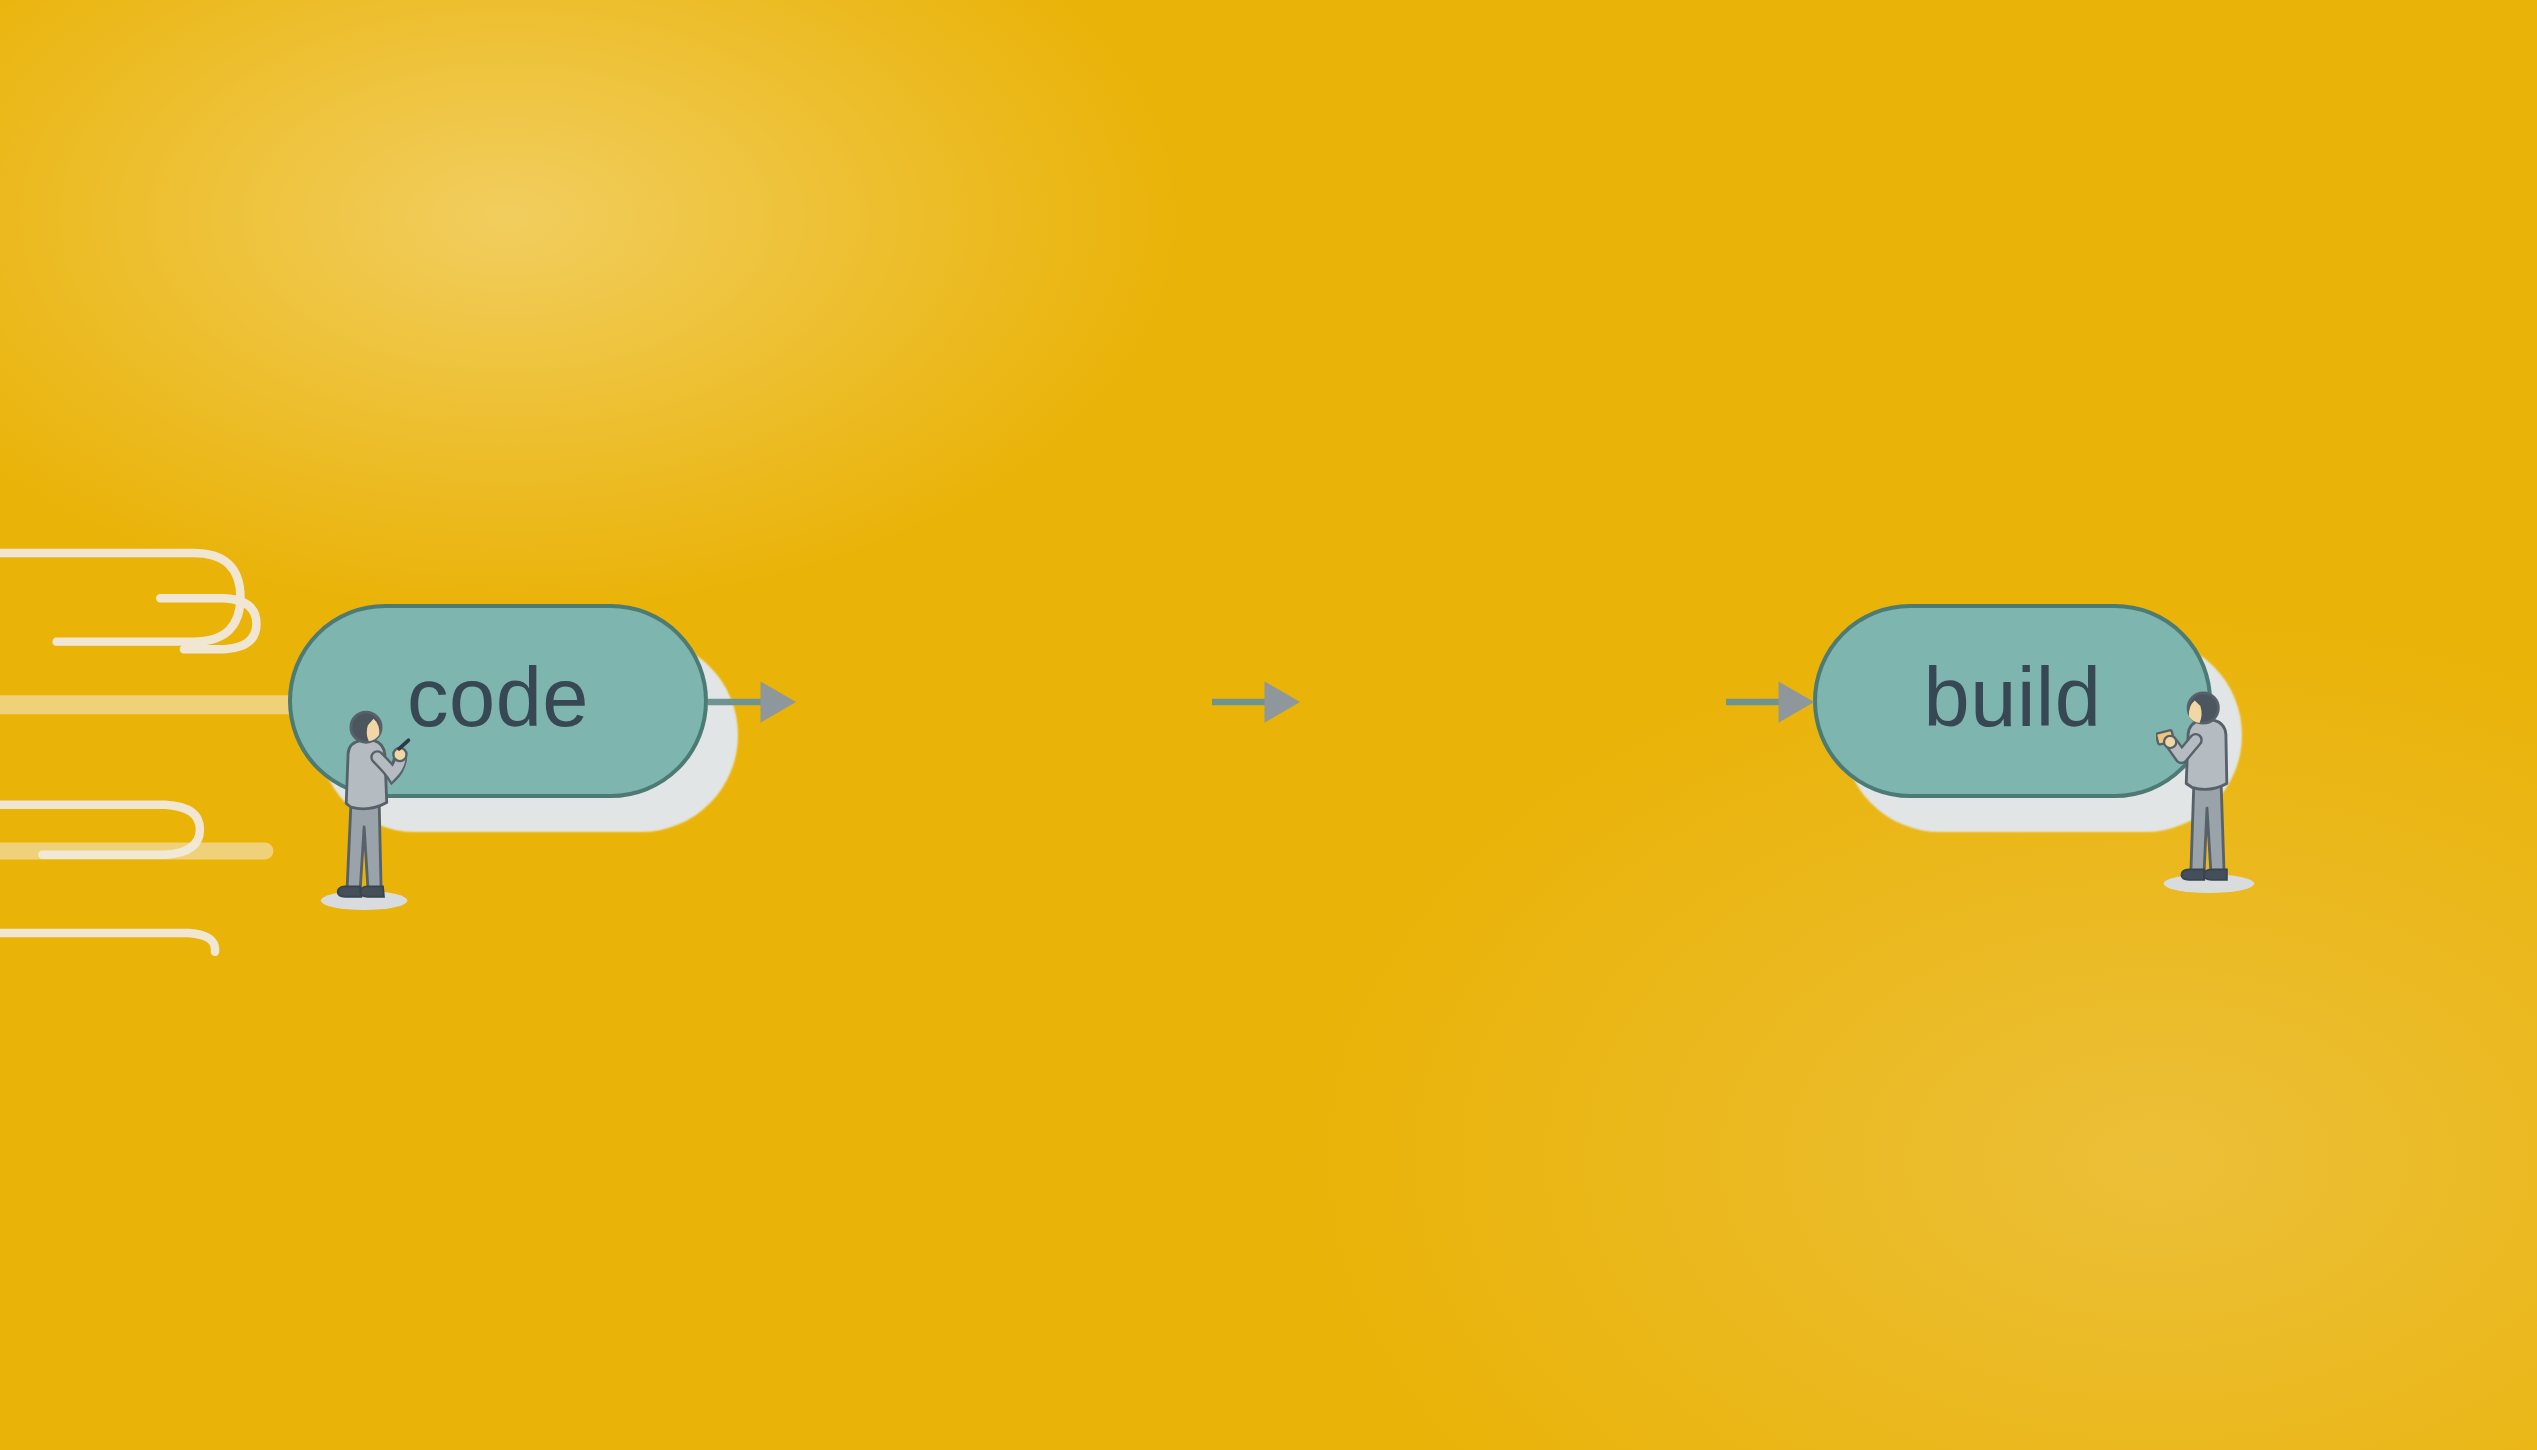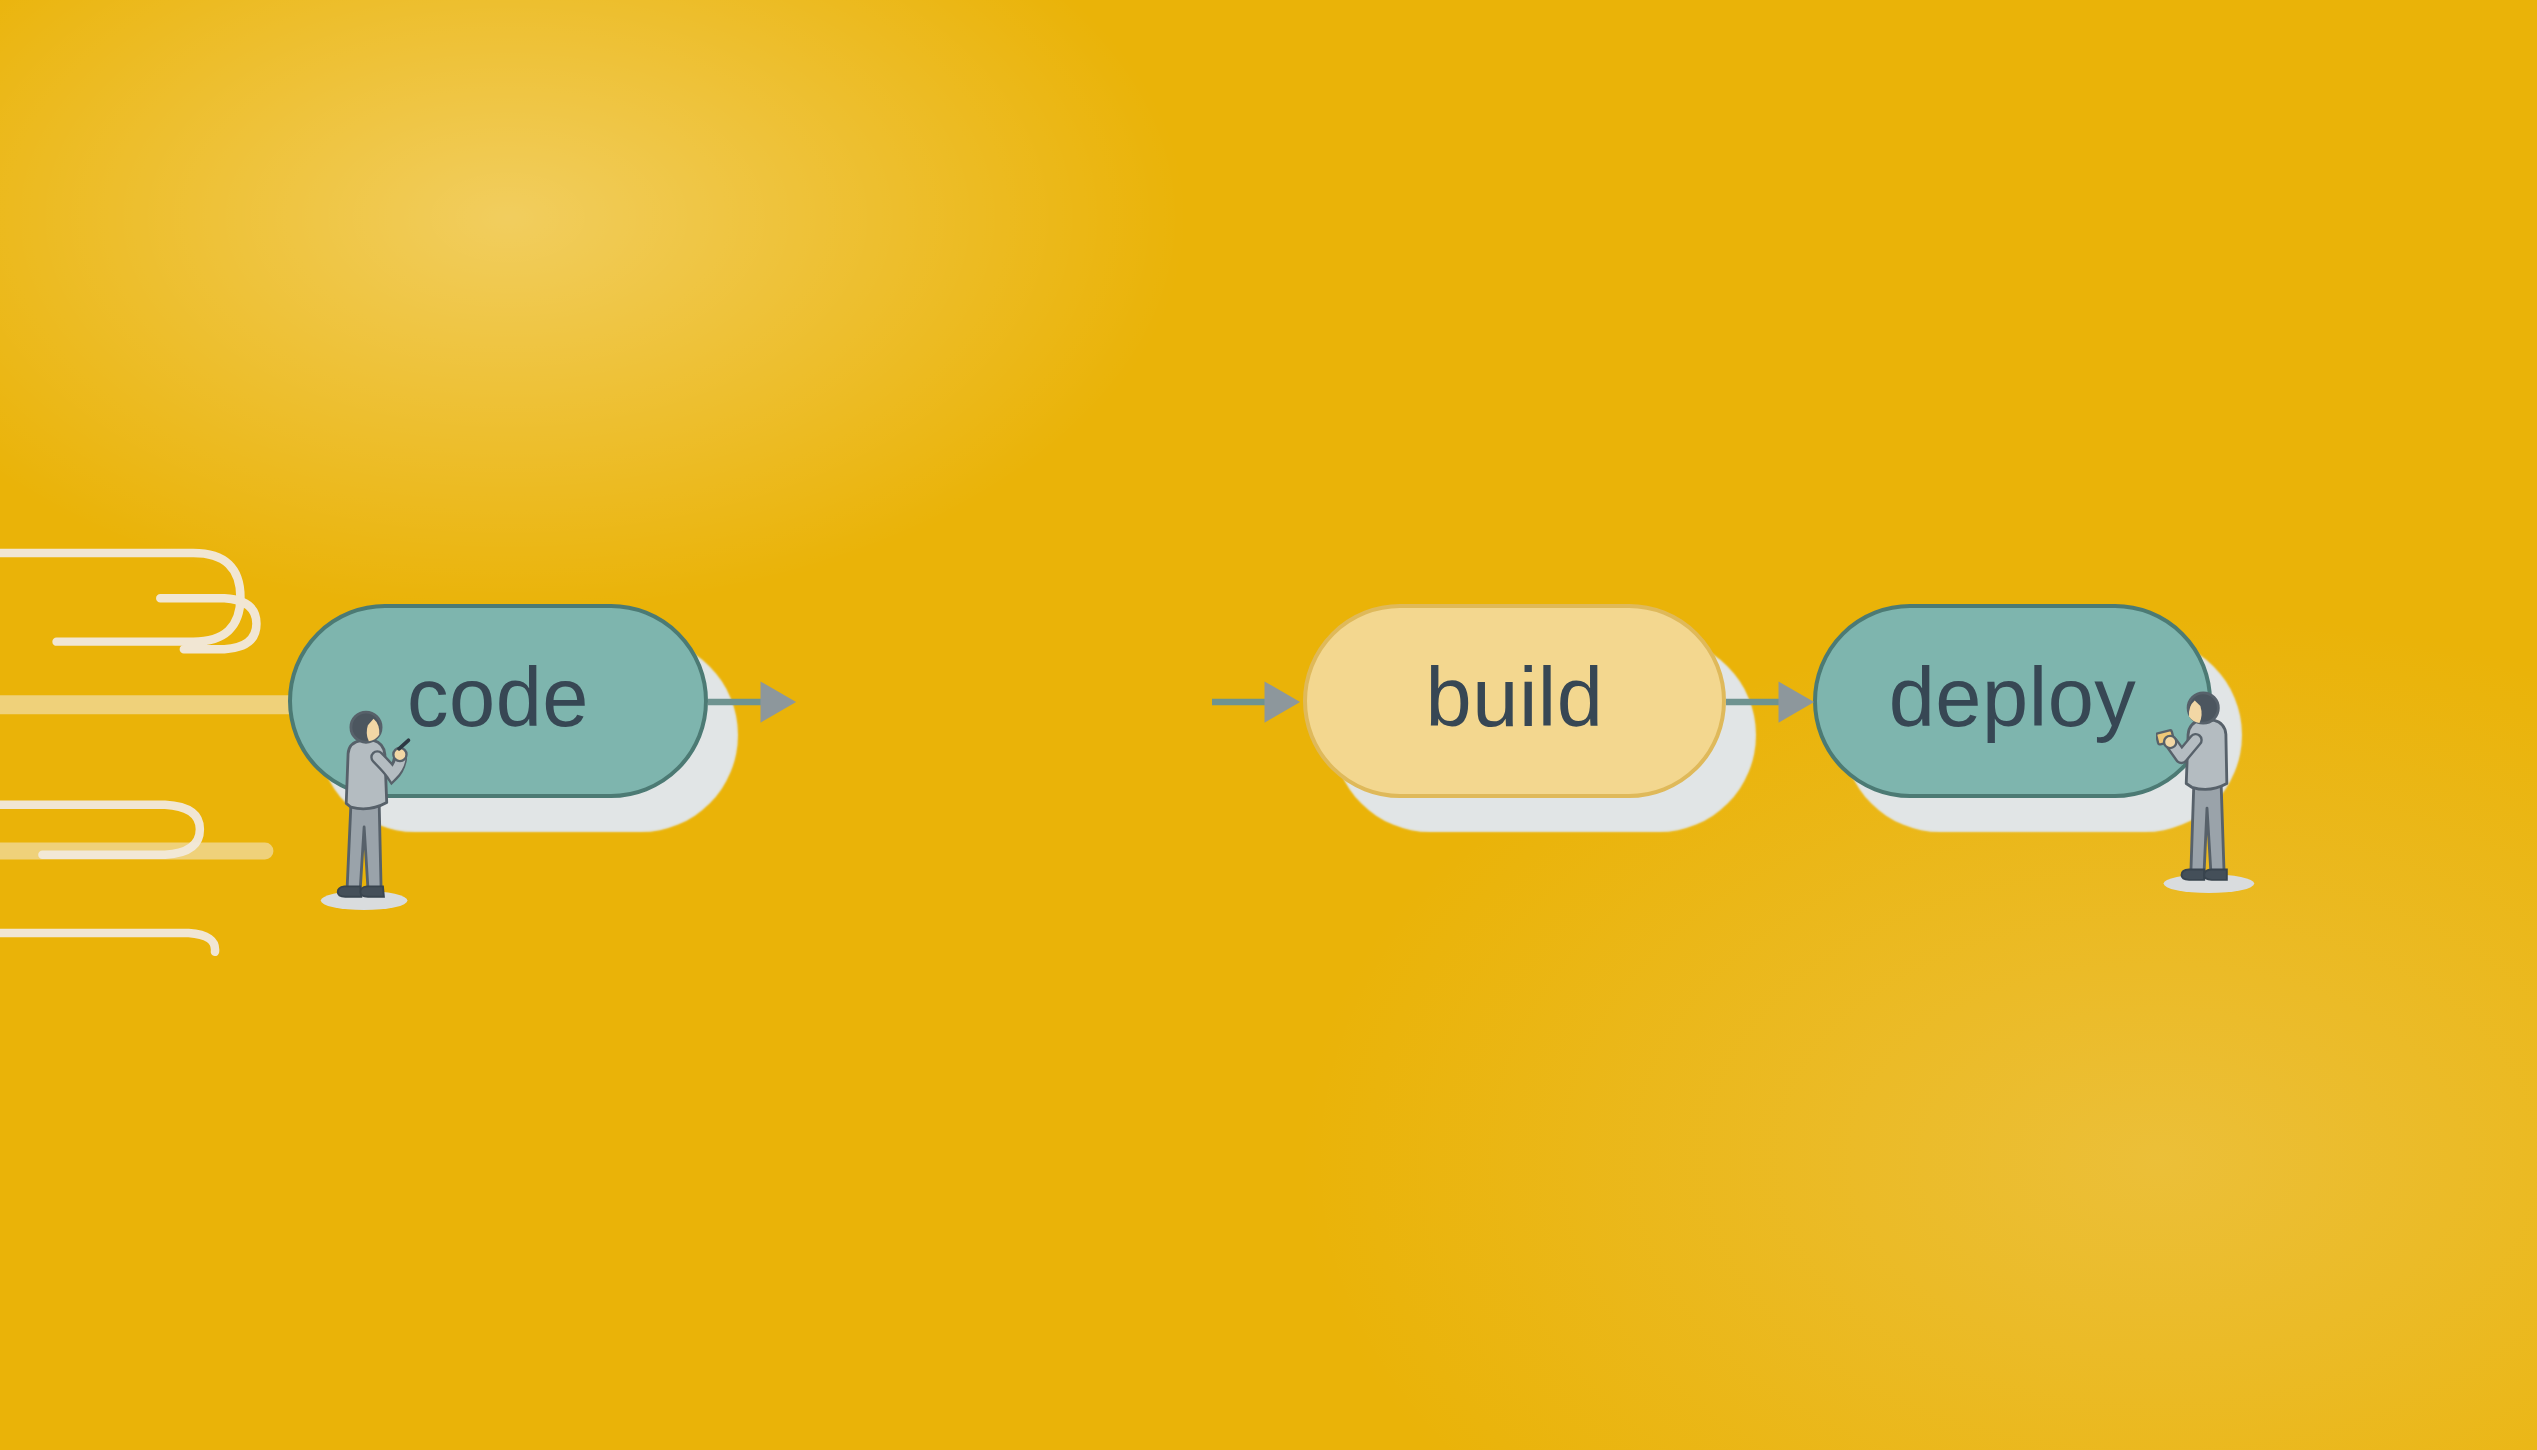--- a/index.html
+++ b/index.html
@@ -67,26 +67,23 @@
       <rect x="-10" y="176" width="370" height="20" rx="10"></rect>
       <rect x="-10" y="332" width="300" height="18" rx="9"></rect>
     </g>
   </svg>
 
   <div class="node node-code" style="background-color: rgb(126, 181, 174); border-color: rgb(76, 122, 116);">
     <span class="node-label" style="color: rgb(55, 71, 84);">code</span>
   </div>
 
 
-  <div class="node node-build" style="background-color: rgb(243, 215, 143); border-color: rgb(223, 185, 90);">
-    <span class="node-label" style="color: rgb(55, 71, 84);">build</span>
-  </div>
 
   <div class="node node-deploy" style="background-color: rgb(126, 181, 174); border-color: rgb(76, 122, 116);">
-    <span class="node-label" style="color: rgb(55, 71, 84);">deploy</span>
+    <span class="node-label" style="color: rgb(55, 71, 84);">build</span>
   </div>
 
   <svg class="arrow arrow-1" width="94" height="60" viewBox="0 0 100 64">
     <line x1="2" y1="32" x2="62" y2="32" stroke-width="7" style="stroke: rgb(110, 147, 144);"></line>
     <polygon points="58,10 96,32 58,54" style="fill: rgb(141, 151, 156);"></polygon>
   </svg>
   <svg class="arrow arrow-2" width="94" height="60" viewBox="0 0 100 64">
     <line x1="2" y1="32" x2="62" y2="32" stroke-width="7" style="stroke: rgb(110, 147, 144);"></line>
     <polygon points="58,10 96,32 58,54" style="fill: rgb(141, 151, 156);"></polygon>
   </svg>

